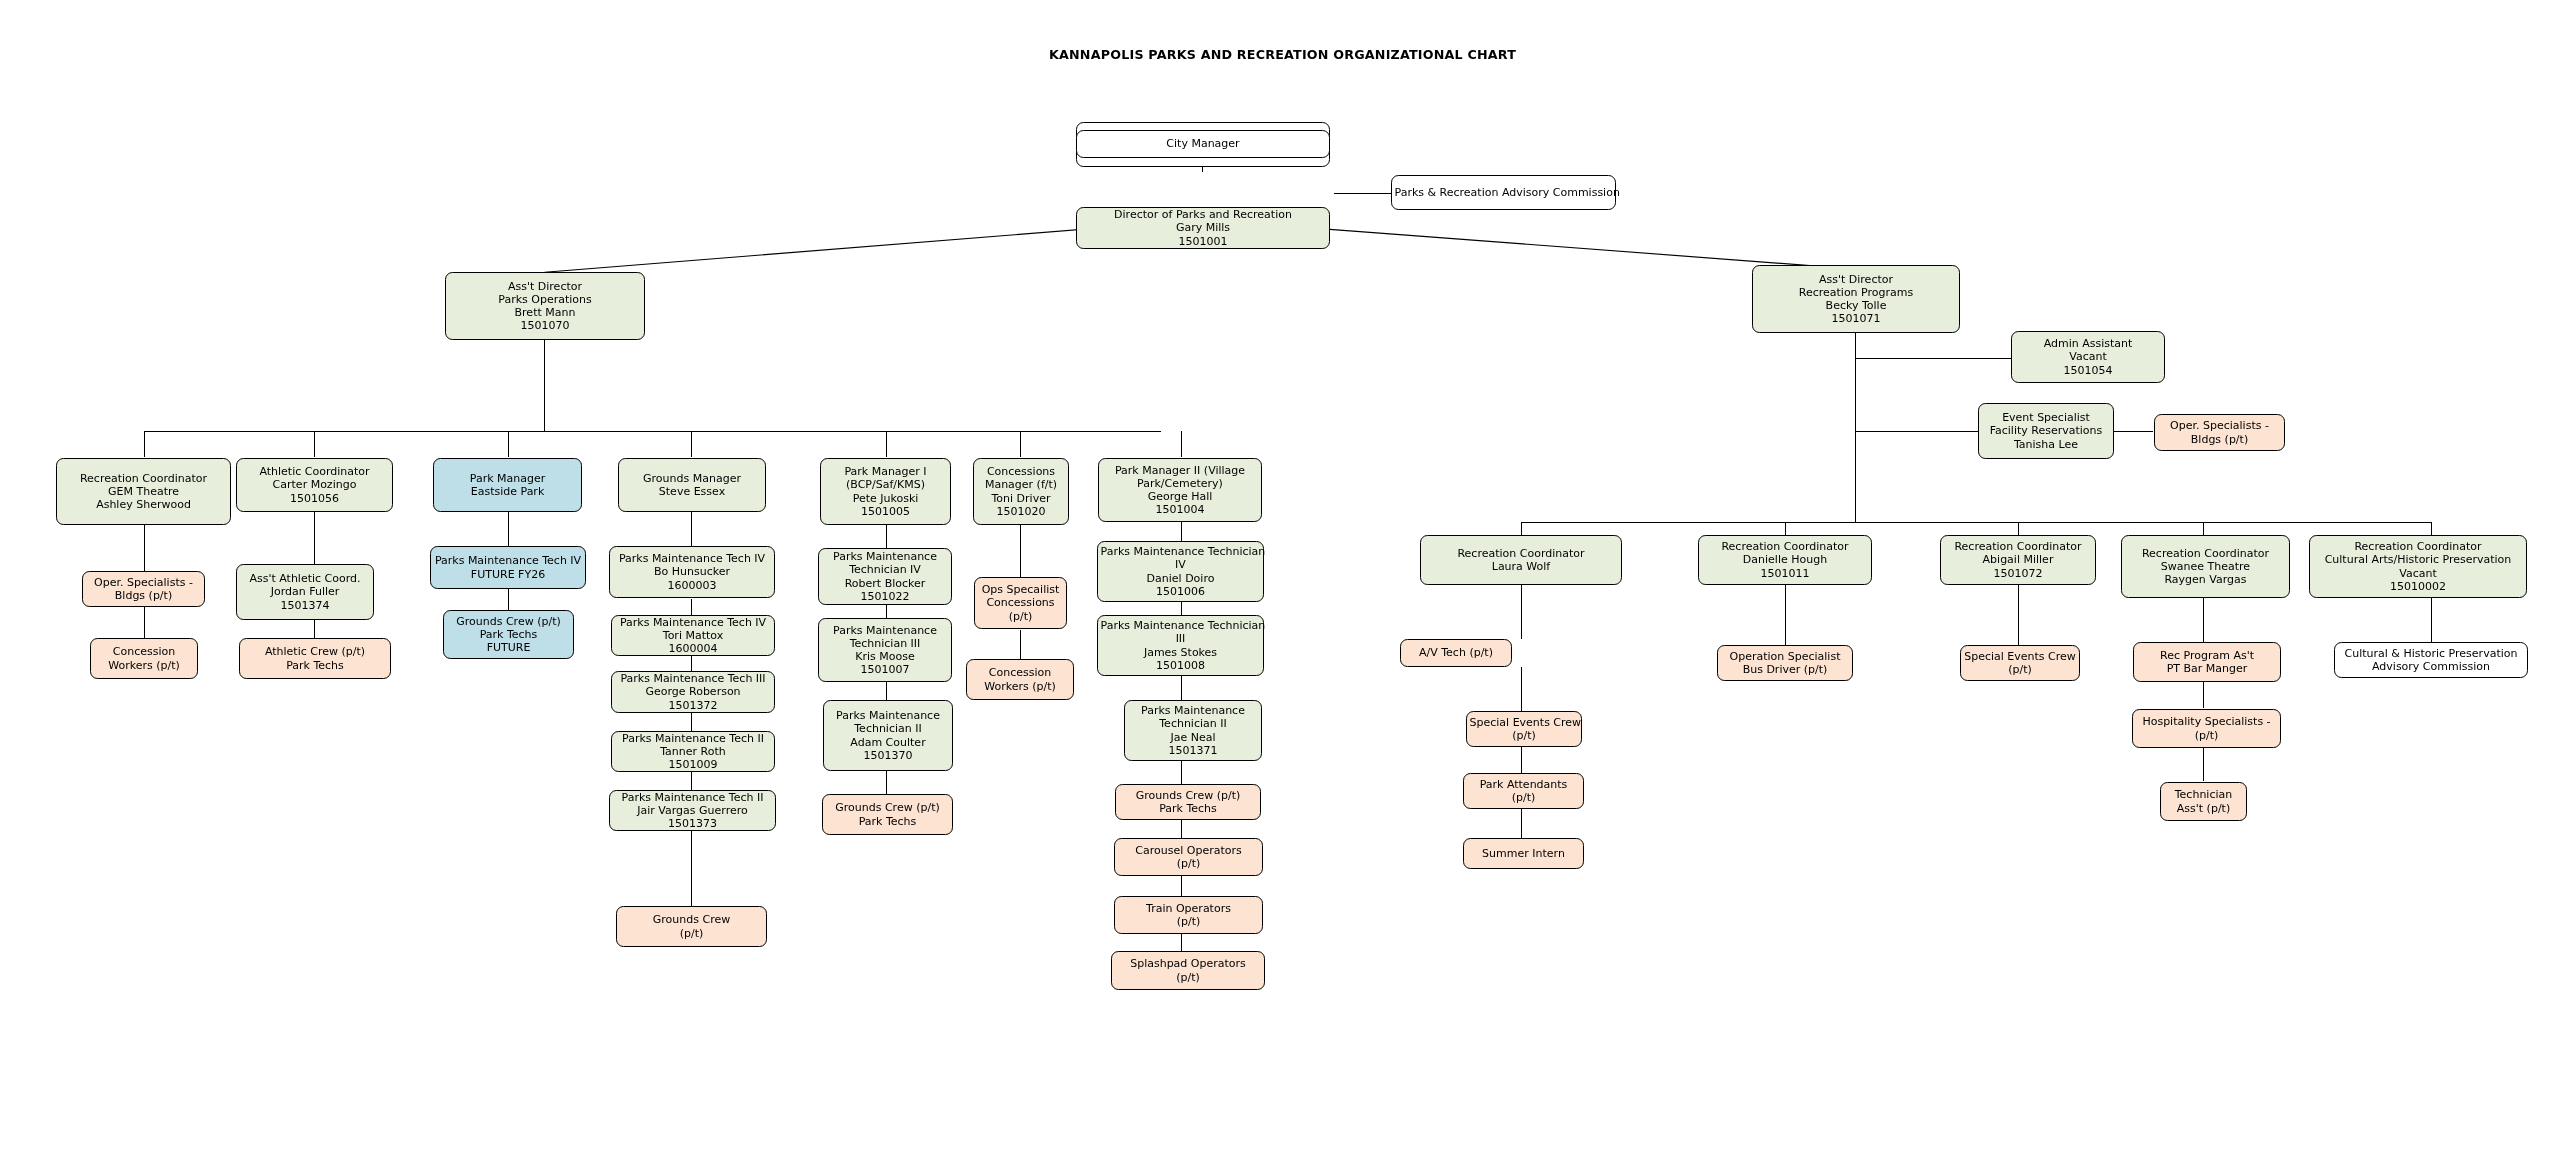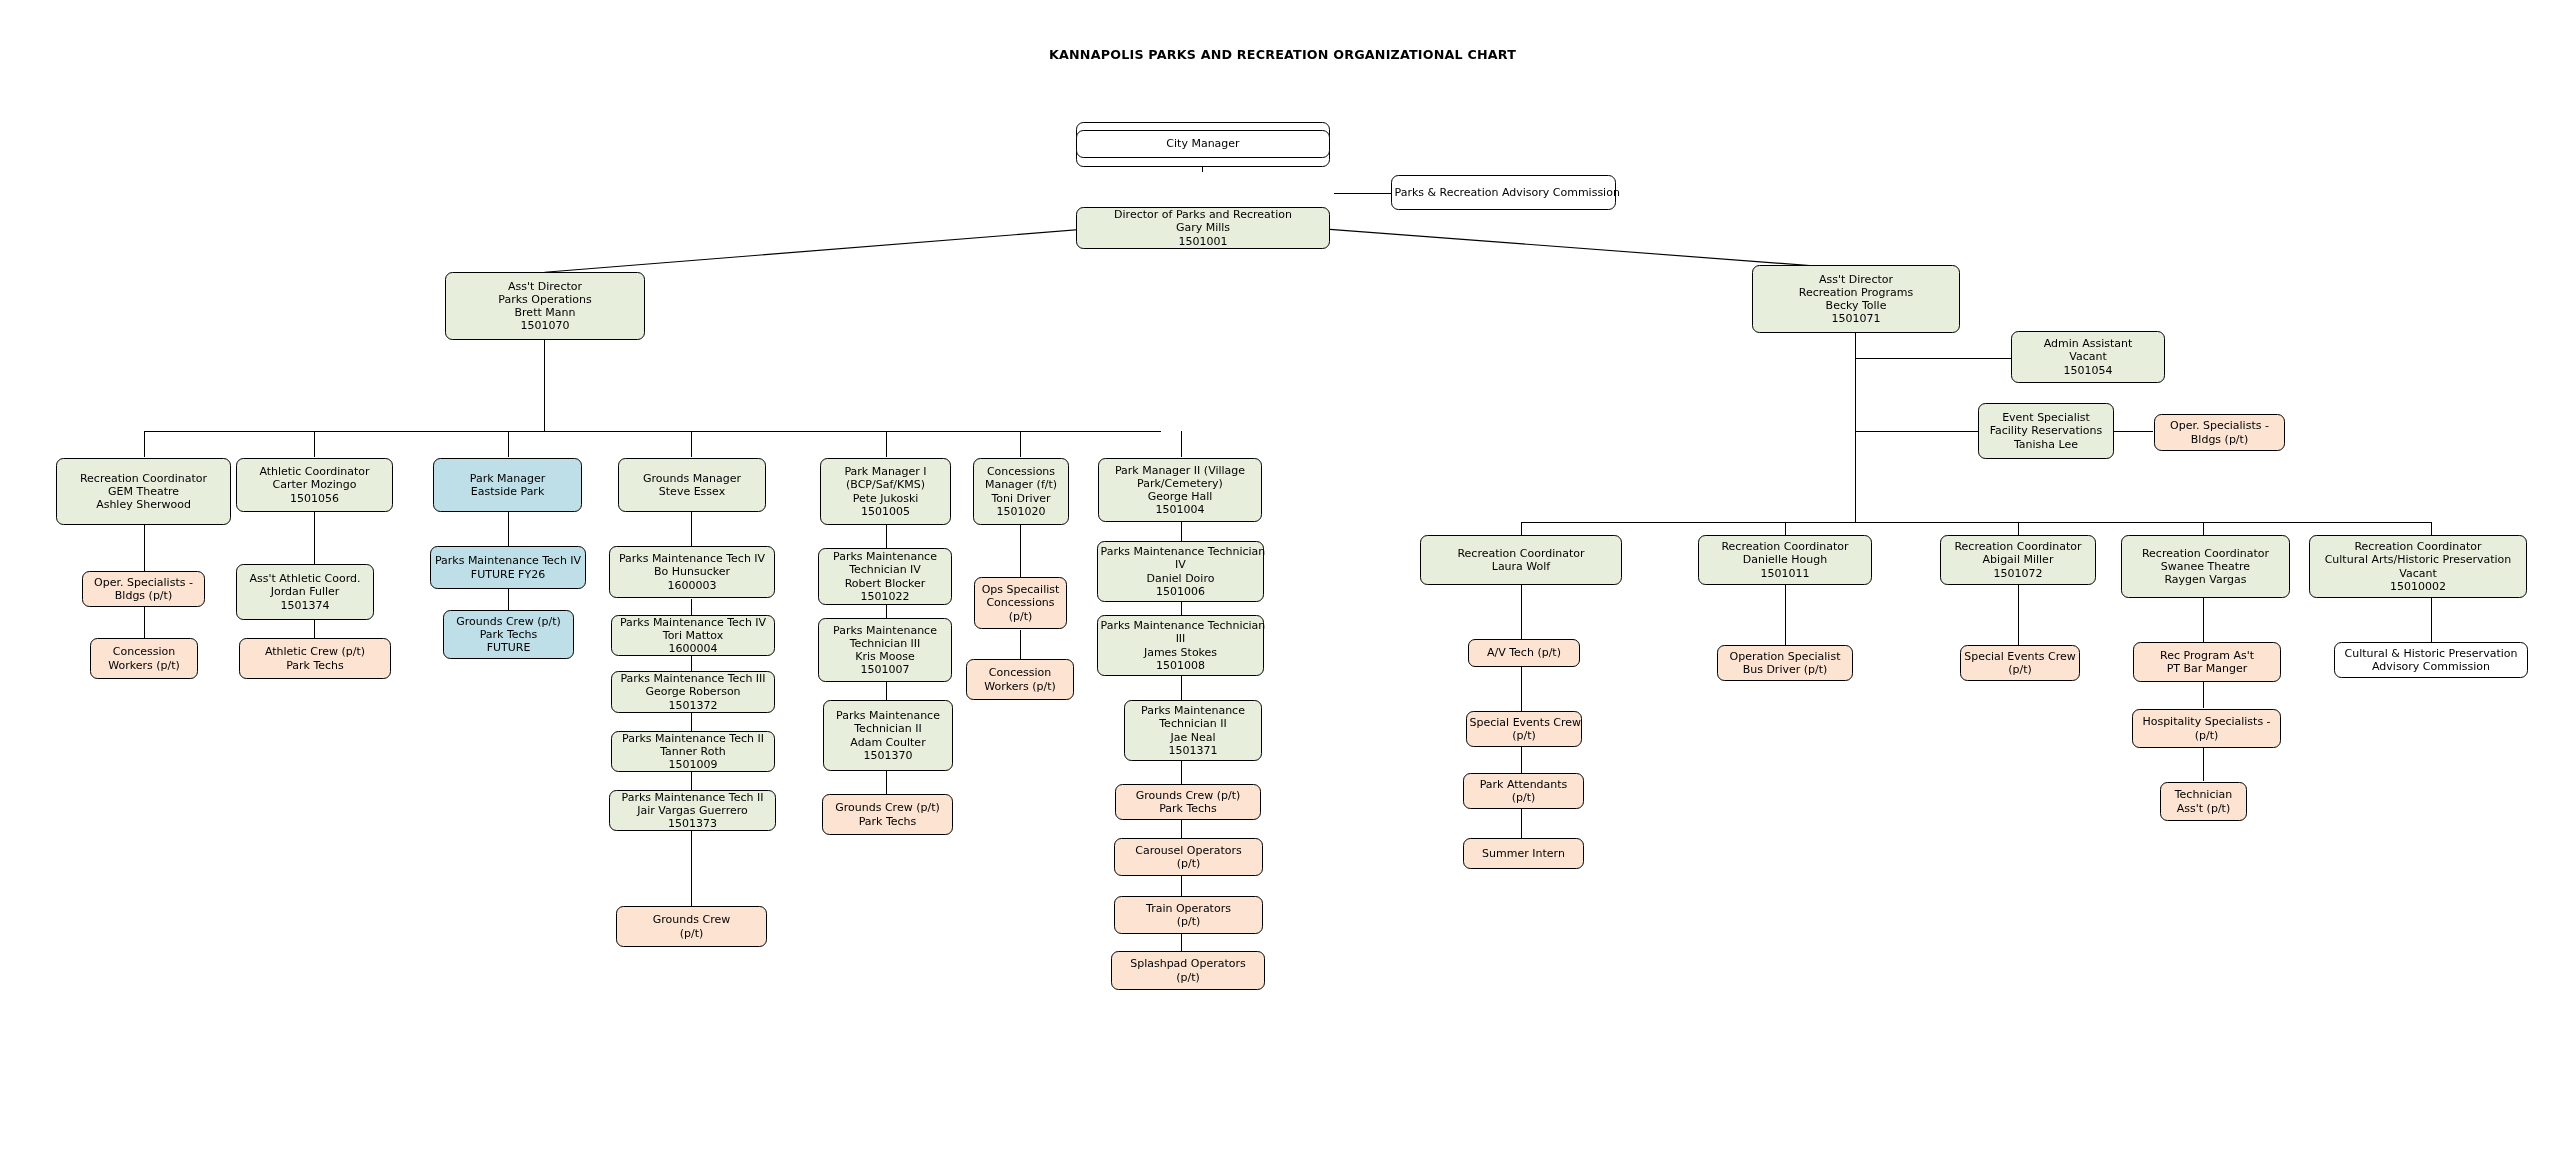--- a/index.html
+++ b/index.html
@@ -418,21 +418,21 @@
         <span class="ln">(p/t)</span>
       </span>
   </div>
 
   <div class="node green" style="left:1420px;top:535px;width:202px;height:50px;">
     <span class="lines">
         <span class="ln">Recreation Coordinator</span>
         <span class="ln">Laura Wolf</span>
       </span>
   </div>
-  <div class="node peach" style="left:1468px;top:639px;width:112px;height:28px;border-radius:7px;">
+  <div class="node peach" style="left:1400px;top:639px;width:112px;height:28px;">
     <span class="lines">
         <span class="ln">A/V Tech (p/t)</span>
       </span>
   </div>
   <div class="node peach" style="left:1466px;top:711px;width:116px;height:36px;">
     <span class="lines">
         <span class="ln">Special Events Crew</span>
         <span class="ln">(p/t)</span>
       </span>
   </div>

